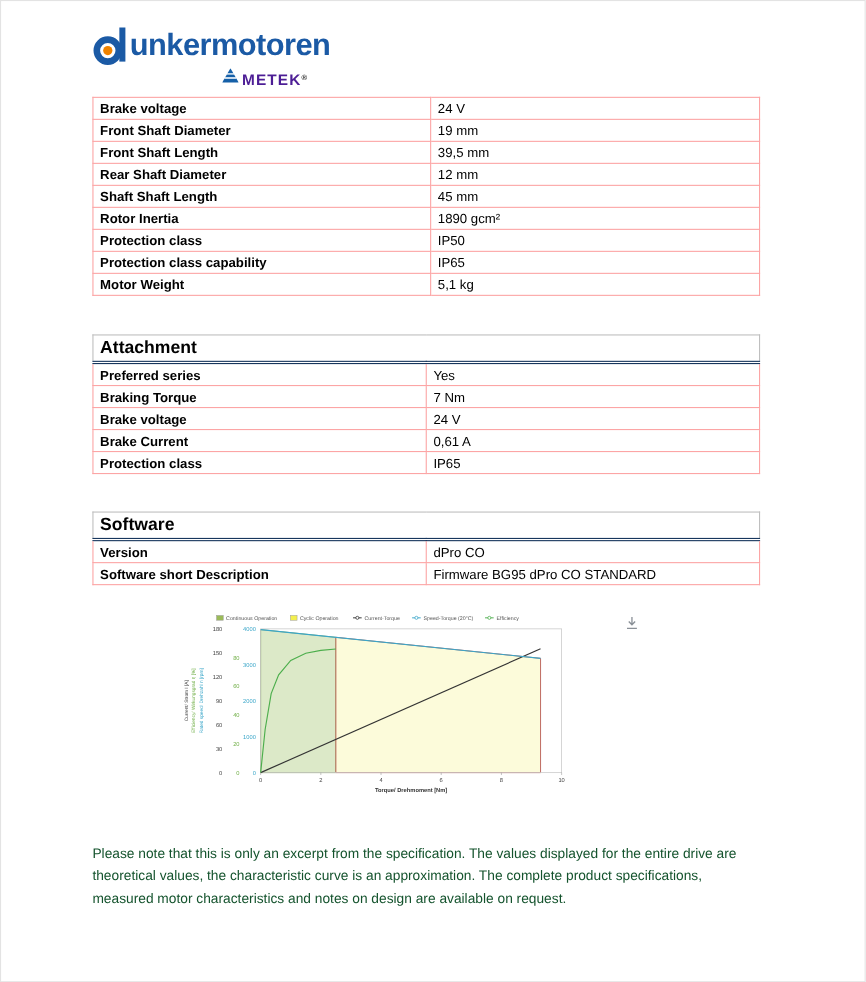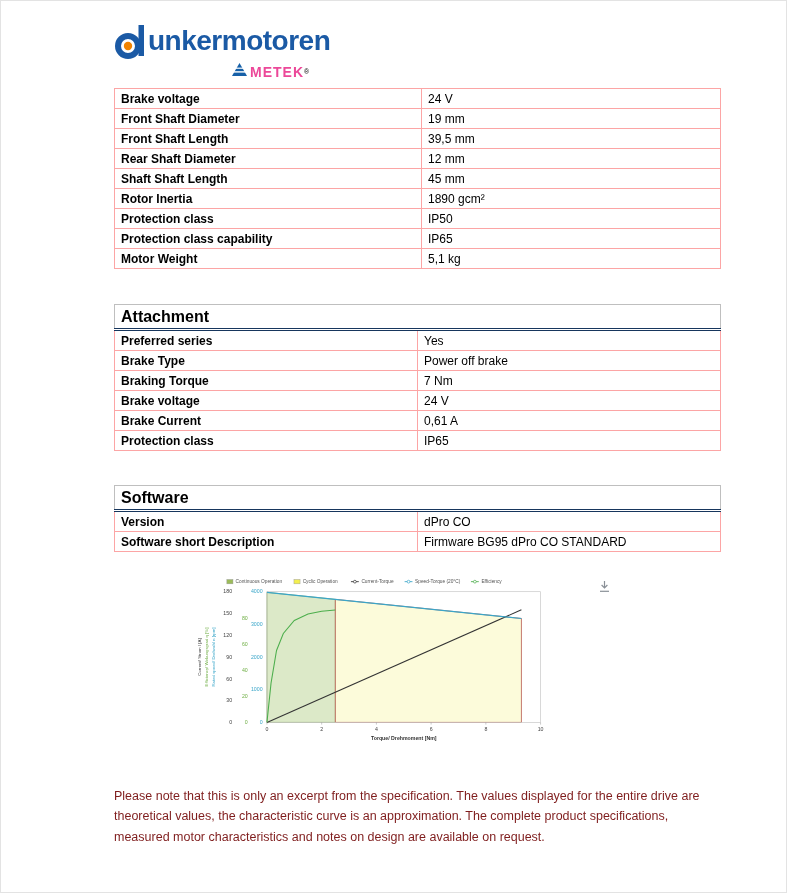--- a/index.html
+++ b/index.html
@@ -1,27 +1,27 @@
 <!DOCTYPE html>
 <html><head>
 <meta charset="utf-8">
 <style>
   html,body{margin:0;padding:0;}
   body{
     width:787px;height:893px;background:#ffffff;position:relative;
     font-family:"Liberation Sans", sans-serif;color:#000;overflow:hidden;
   }
   .page{position:absolute;inset:0;border:1px solid #e3e3e3;box-sizing:border-box;}
-  .content{padding:22px 0 0 113px;width:607px;}
+  .content{padding:22px 0 0 83px;width:607px;}
 
   
   .brand{display:flex;align-items:flex-start;height:40px;}
   .brand-text{color:#1b5aa5;font-size:28px;font-weight:bold;letter-spacing:-0.5px;line-height:36px;margin-left:1px;}
   .ametek{display:flex;align-items:center;margin:0 0 8px 118px;height:17px;}
-  .ametek-text{font-weight:800;font-size:14px;letter-spacing:1px;color:#ec4899;margin-left:3px;}
+  .ametek-text{font-weight:800;font-size:14px;letter-spacing:1px;color:#4c1d95;margin-left:3px;}
   .ametek sup{font-size:7px;vertical-align:top;line-height:10px;}
 
   
   table.spec{width:607px;border-collapse:collapse;font-size:12px;table-layout:fixed;}
   table.spec td{border:1px solid #fca5a5;padding:2.5px 6px;vertical-align:top;}
   table.spec td.lbl{font-weight:bold;width:294px;}
   table.spec th.section{
     border:1px solid #bfbfbf;border-bottom:3px double #17365d;
     text-align:left;padding:2.5px 6px;font-size:16px;font-weight:bold;
   }
@@ -30,21 +30,21 @@
   .t3{margin-top:34px;}
 
   
   .chart-wrap{position:relative;margin:24px 0 0 78px;width:520px;height:184px;}
   .chart-svg{width:366px;height:183px;display:block;}
   svg text{font-family:"Liberation Sans", sans-serif;}
   .dl-btn{position:absolute;left:404px;top:4px;width:16px;height:16px;background:none;border:none;cursor:pointer;padding:0;}
 
   
   .note{
-    margin-top:26px;width:592px;color:#7f1d1d;font-size:12.5px;line-height:1.62;
+    margin-top:26px;width:592px;color:#14532d;font-size:12.5px;line-height:1.62;
   }
 </style>
 </head>
 <body>
 
 <div class="page">
   <div class="content">
 
     <div class="brand">
       <span>
@@ -125,24 +125,20 @@
         </tr>
       </thead>
       <tbody>
 
           <tr>
             <td class="lbl">Preferred series</td>
             <td class="val">Yes</td>
           </tr>
 
 
-          <tr>
-            <td class="lbl">Brake Type</td>
-            <td class="val">Power off brake</td>
-          </tr>
 
           <tr>
             <td class="lbl">Braking Torque</td>
             <td class="val">7 Nm</td>
           </tr>
 
           <tr>
             <td class="lbl">Brake voltage</td>
             <td class="val">24 V</td>
           </tr>

